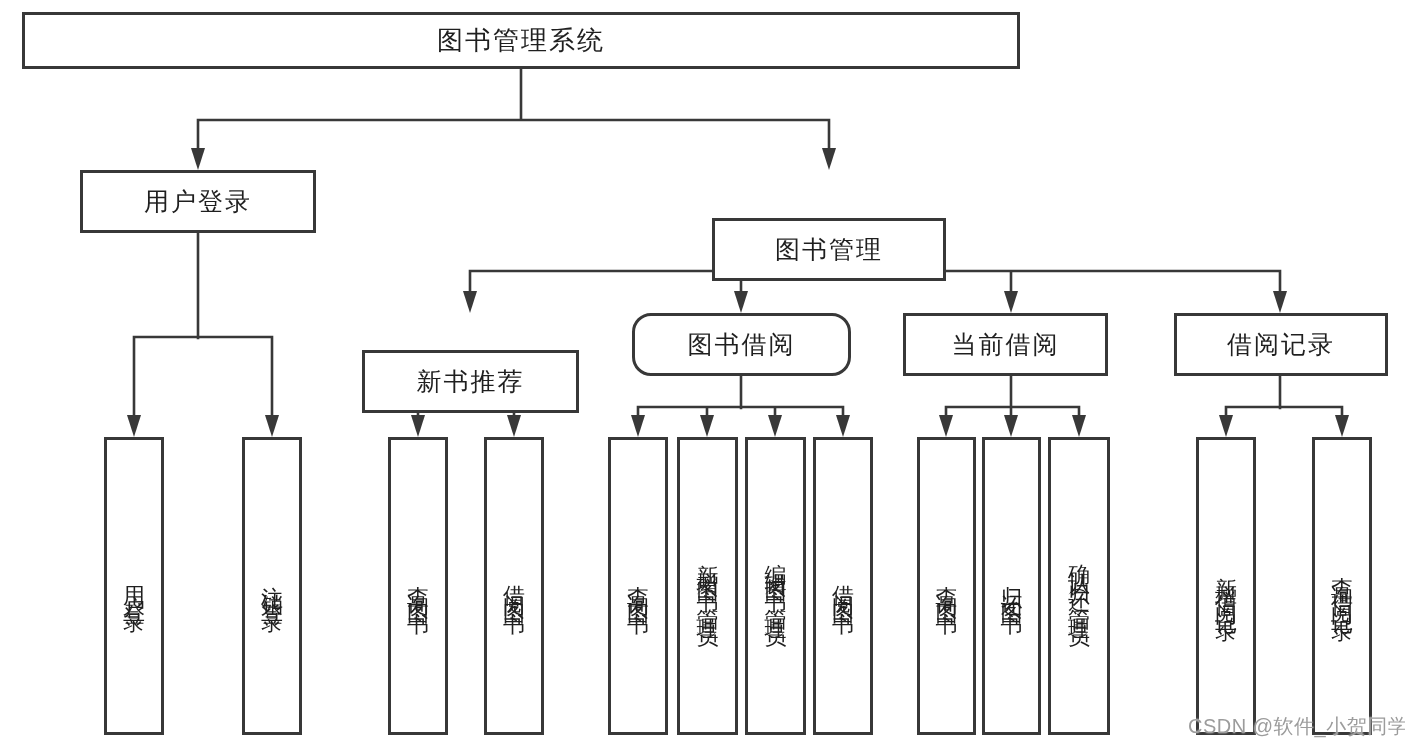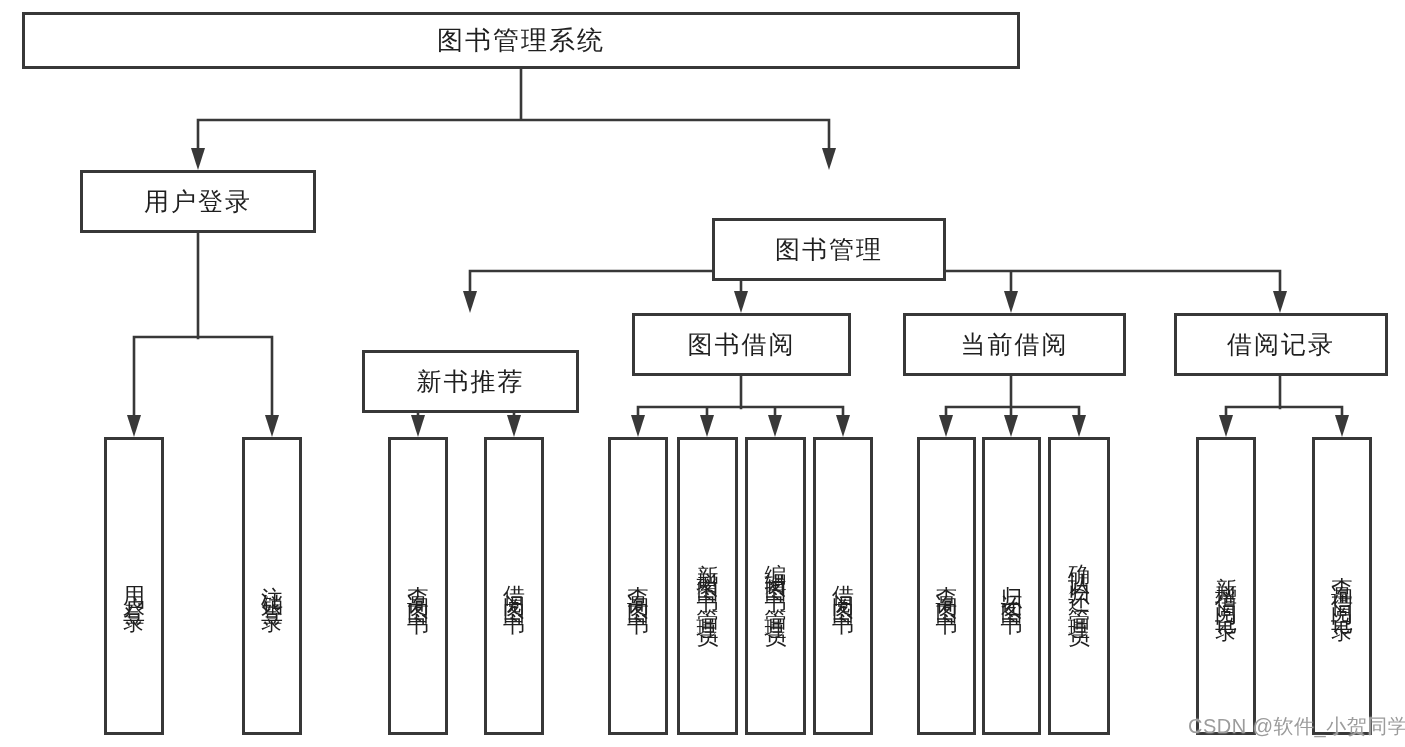--- a/index.html
+++ b/index.html
@@ -106,22 +106,22 @@
       <path d="M1342,437 l-7,-22 h14 z"></path>
     </g>
   </svg>
 
   <div class="node root" style="left:22px; top:12px; width:998px; height:57px;">图书管理系统</div>
 
   <div class="node" style="left:80px; top:170px; width:236px; height:63px;">用户登录</div>
   <div class="node" style="left:712px; top:170px; width:234px; height:63px;margin-top:48px;">图书管理</div>
 
   <div class="node" style="left:362px; top:313px; width:217px; height:63px;margin-top:37px;">新书推荐</div>
-  <div class="node" style="left:632px; top:313px; width:219px; height:63px;">图书借阅</div>
-  <div class="node" style="left:903px; top:313px; width:223px; height:63px;text-align:center;">当前借阅</div>
+  <div class="node" style="left:632px; top:313px; width:219px; height:63px;border-radius:19px;">图书借阅</div>
+  <div class="node" style="left:903px; top:313px; width:205px; height:63px;text-align:center;">当前借阅</div>
   <div class="node" style="left:1174px; top:313px; width:214px; height:63px;">借阅记录</div>
 
   <div class="vnode" style="left:104px; width:60px;">
     <span>用户登录</span>
   </div>
   <div class="vnode" style="left:242px; width:60px;">
     <span>注销登录</span>
   </div>
 
   <div class="vnode" style="left:388px; width:60px;">

